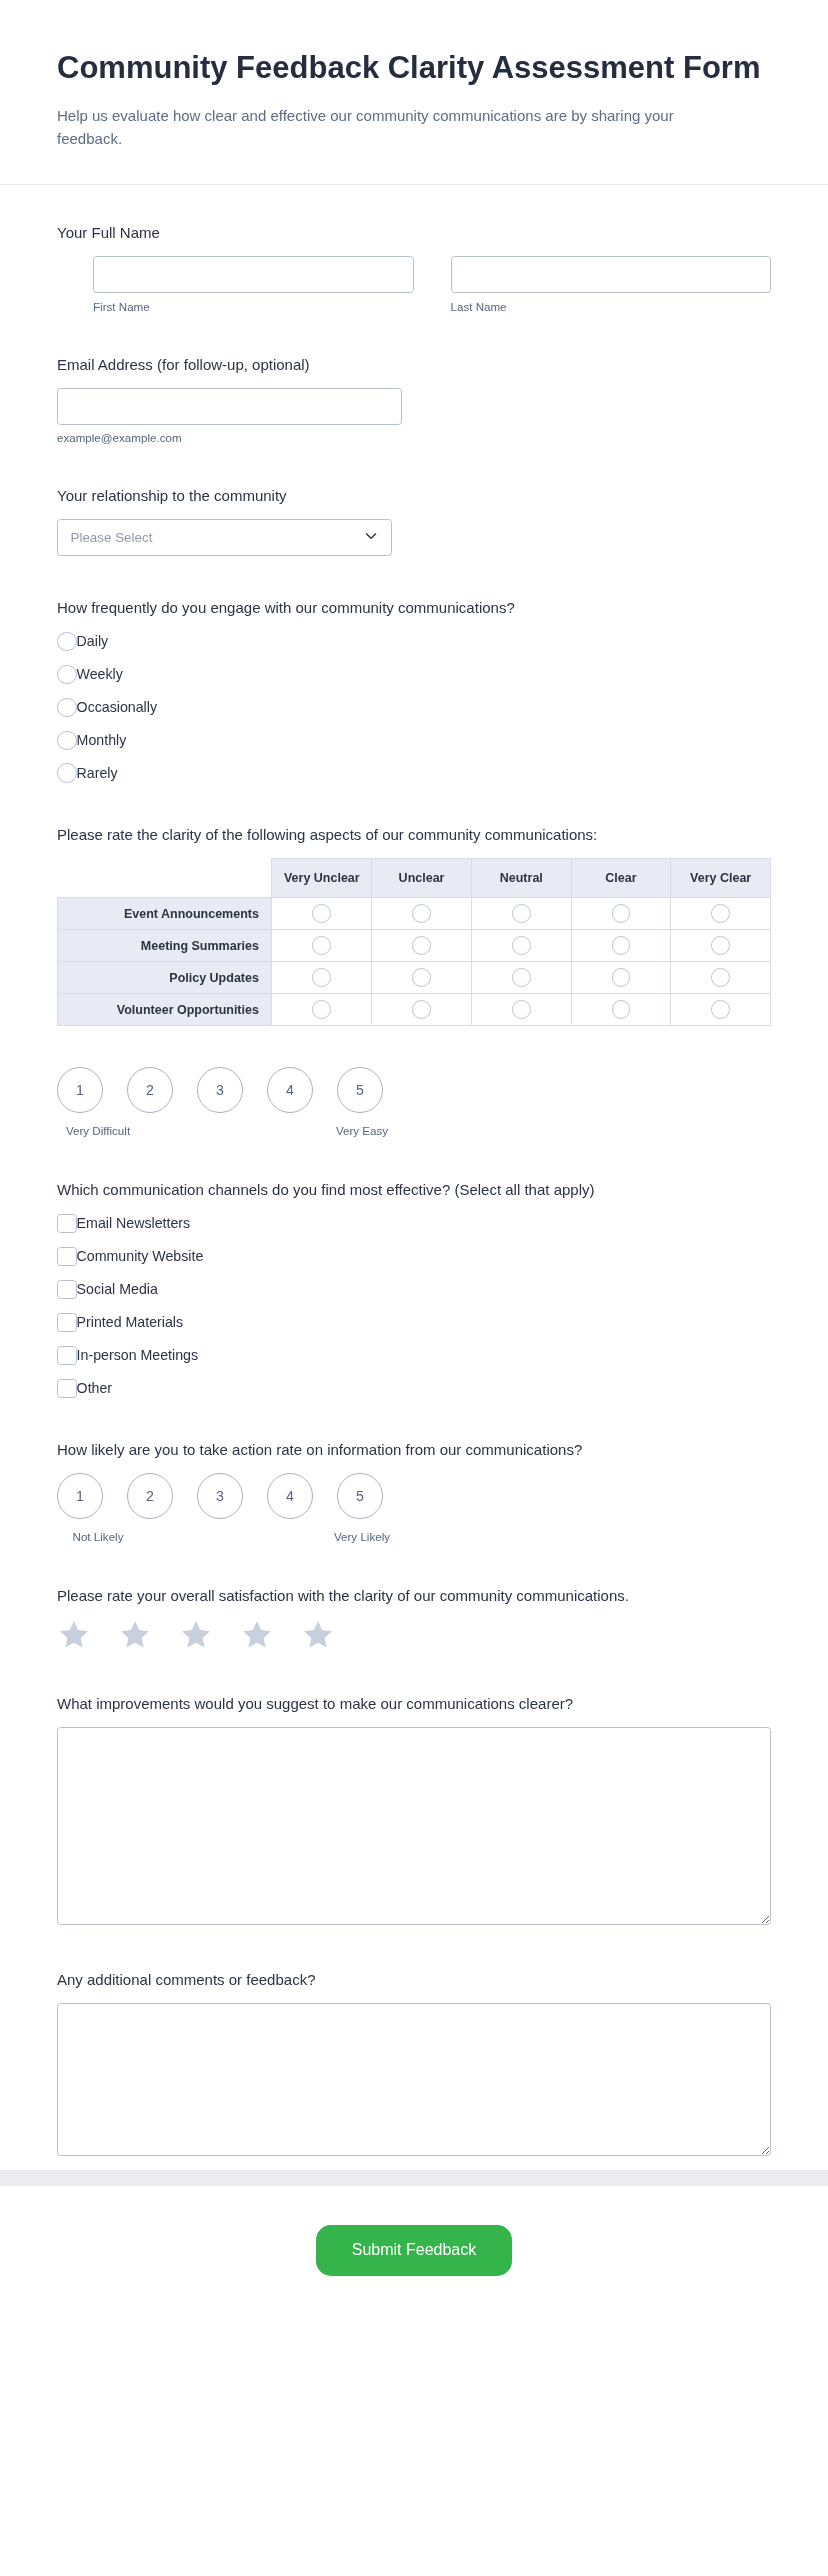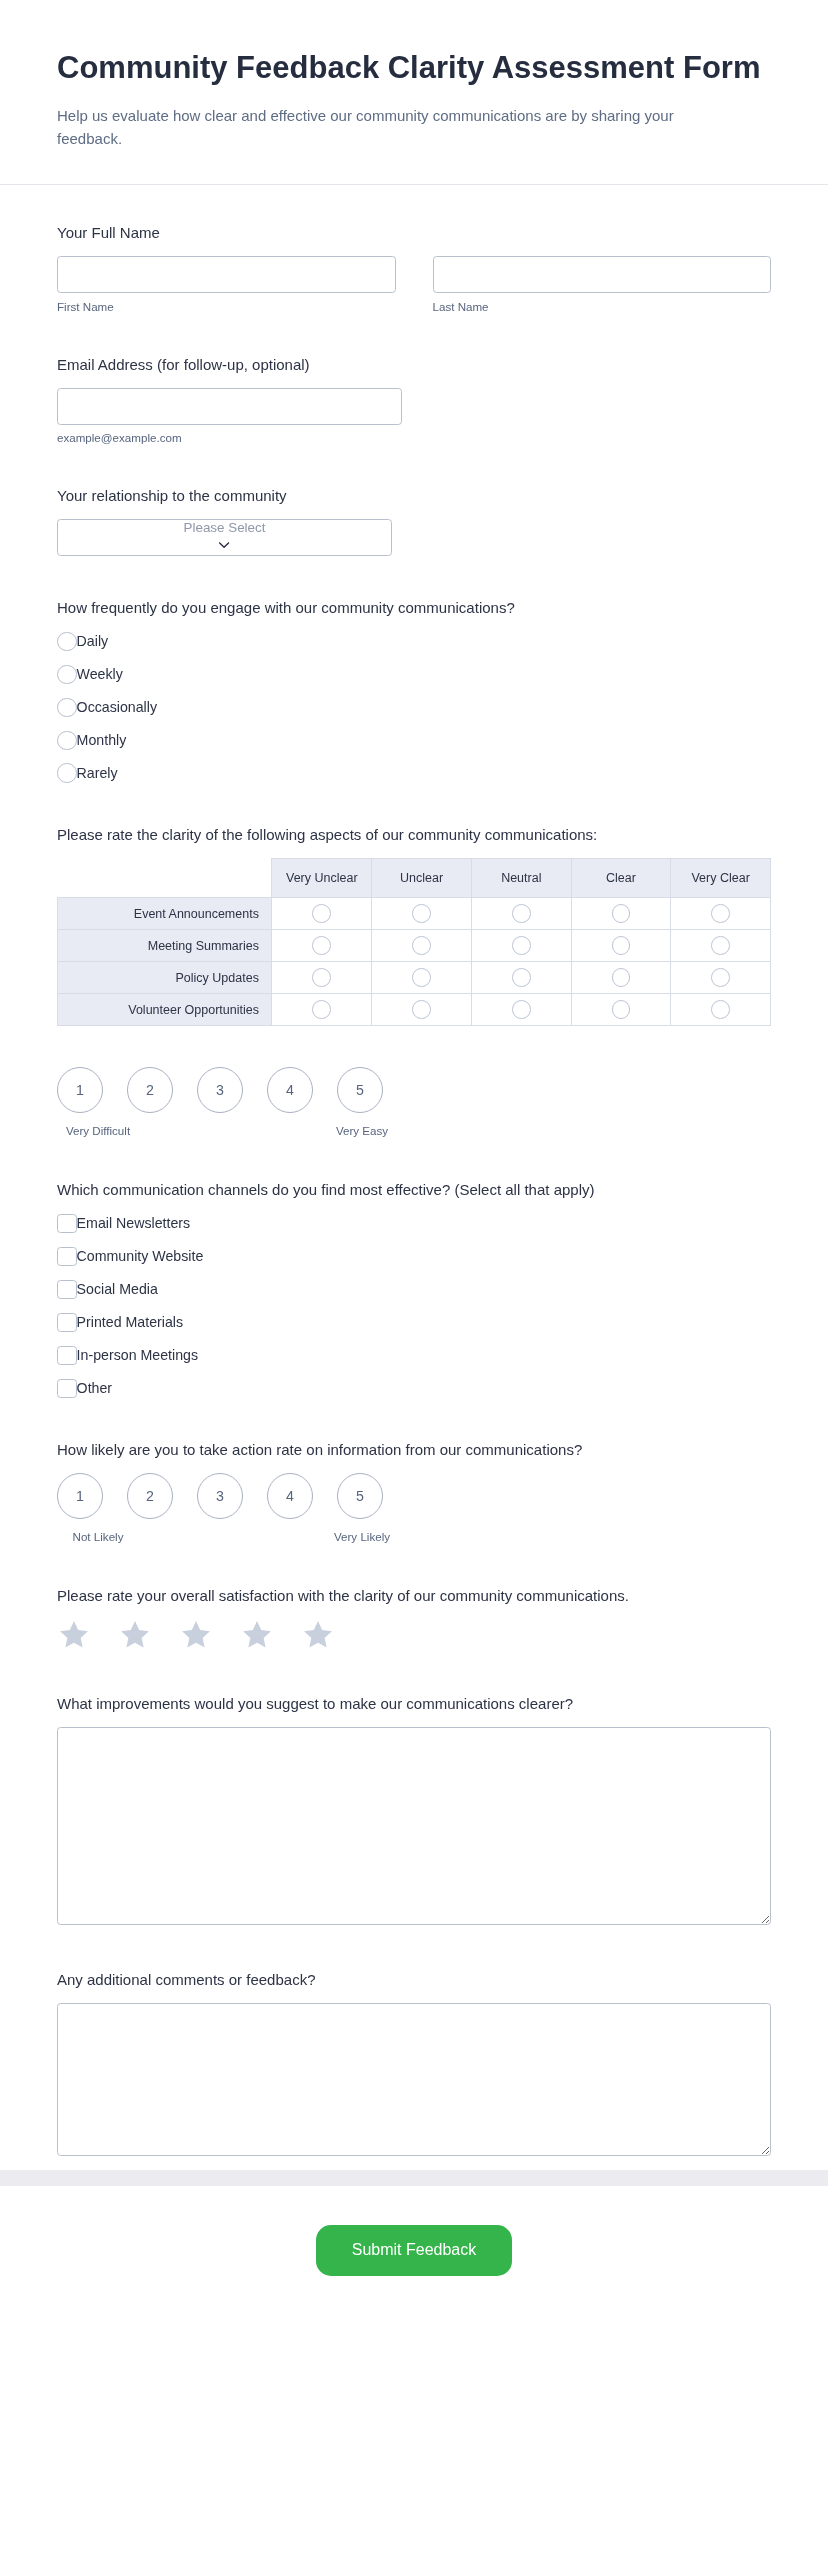--- a/index.html
+++ b/index.html
@@ -53,35 +53,34 @@
     width: 100%;
     border: 0.9px solid #b8c0ce;
     border-radius: 3.6px;
     background: #fff;
     padding: 0 10.7px;
     font-size: 13.4px;
     font-family: "Liberation Sans", sans-serif;
     color: #2c3345;
     outline: none;
   }
-  .name-row { display: flex; gap: 37px; }
+  .name-row { display: flex; gap: 37px; margin-left: 36px; }
   .name-field { flex: 1; }
   .email-field { width: 345px; }
   .select-box {
     width: 335px;
     height: 37px;
     border: 0.9px solid #b8c0ce;
     border-radius: 3.6px;
     background: #fff;
     display: flex;
     align-items: center;
     justify-content: space-between;
     padding: 0 12.5px;
     cursor: pointer;
-    flex-direction: column;
   }
   .select-placeholder { font-size: 13.4px; color: #8f97a9; }
   .option-row {
     display: flex;
     align-items: center;
     gap: 0;
     margin-bottom: 13.4px;
     font-size: 14.2px;
     color: #2c3345;
     cursor: pointer;
@@ -102,21 +101,21 @@
     flex: 0 0 auto;
   }
   table.matrix {
     width: 100%;
     border-collapse: collapse;
     margin-top: 1.8px;
   }
   table.matrix th, table.matrix td {
     border: 0.9px solid #d8dce6;
     font-size: 12.5px;
-    font-weight: 400;
+    font-weight: 700;
     color: #2c3345;
   }
   table.matrix thead th {
     background: #e9ebf4;
     height: 39px;
     text-align: center;
     padding: 0 7.1px;
   }
   table.matrix th.corner {
     background: transparent;

